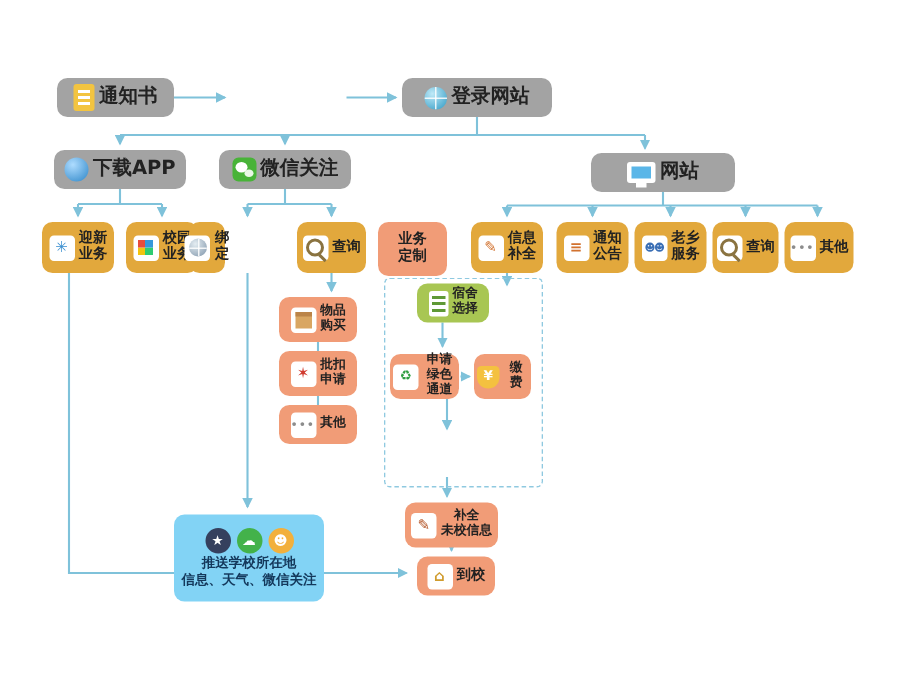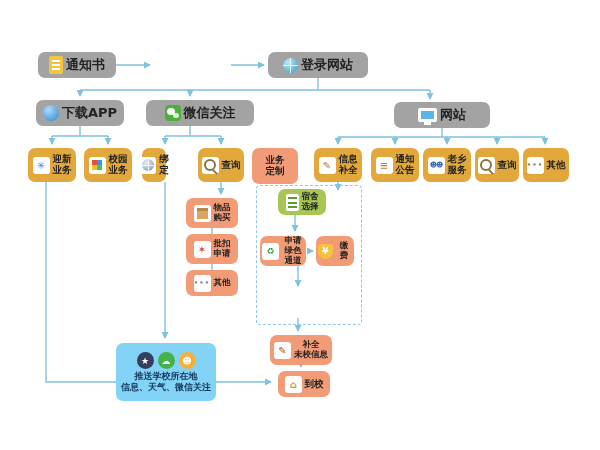--- a/index.html
+++ b/index.html
@@ -109,21 +109,21 @@
   </div>
   <div class="box pink" style="left:268px;top:52px;width:100px;height:26px">
     <span class="globe"></span>
     <span class="lbl f13">登录网站</span>
   </div>
 
   <div class="box pink" style="left:36px;top:100px;width:88px;height:26px">
     <span class="appic"></span>
     <span class="lbl f13">下载APP</span>
   </div>
-  <div class="box pink" style="left:146px;top:100px;width:108px;height:26px">
+  <div class="box pink" style="left:146px;top:100px;width:88px;height:26px">
     <span class="wx"></span>
     <span class="lbl f13">微信关注</span>
   </div>
   <div class="box pink" style="left:394px;top:102px;width:96px;height:26px">
     <span class="monitor"></span>
     <span class="lbl f13">网站</span>
   </div>
 
   <div class="box gold" style="left:28px;top:148px;width:48px;height:34px">
     <span class="wicon">
@@ -132,21 +132,21 @@
     <span class="lbl s">迎新
 业务</span>
   </div>
   <div class="box gold" style="left:84px;top:148px;width:48px;height:34px">
     <span class="wicon">
         <span class="grid4"></span>
       </span>
     <span class="lbl s">校园
 业务</span>
   </div>
-  <div class="box gold" style="left:142px;top:148px;width:24px;height:34px">
+  <div class="box gold" style="left:126px;top:148px;width:24px;height:34px">
     <span class="wicon">
         <span class="globe sm"></span>
       </span>
     <span class="lbl s">绑定</span>
   </div>
   <div class="box gold" style="left:198px;top:148px;width:46px;height:34px">
     <span class="wicon">
         <span class="mag"></span>
       </span>
     <span class="lbl s">查询</span>

